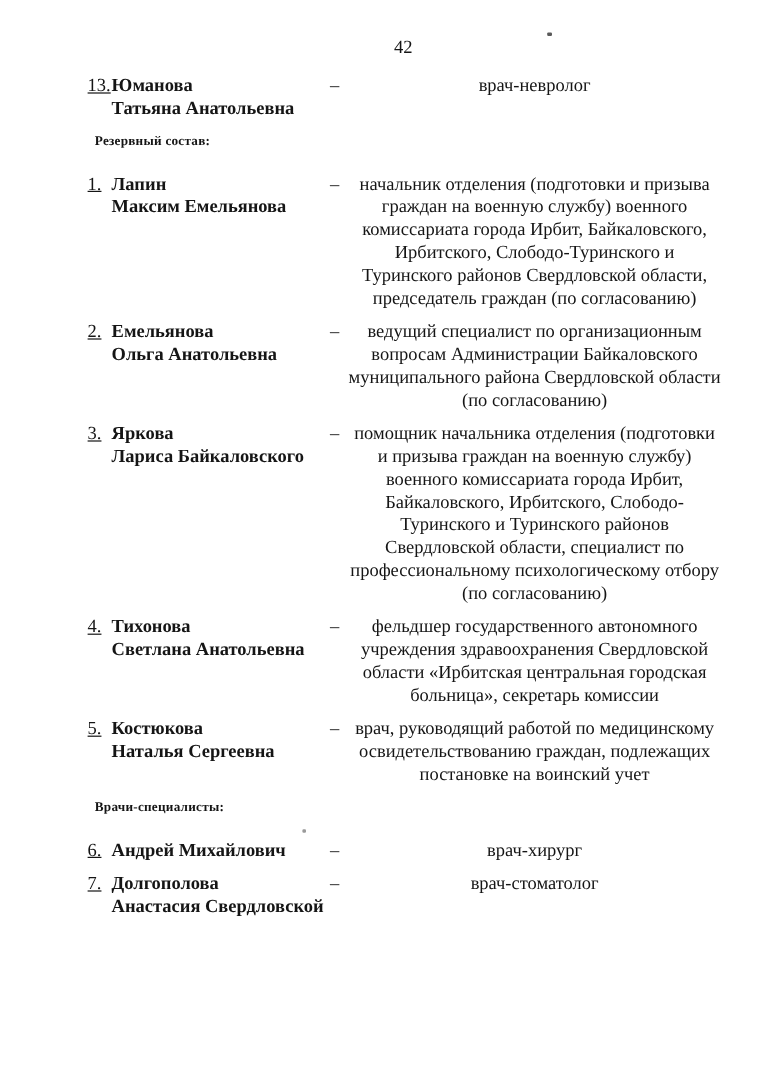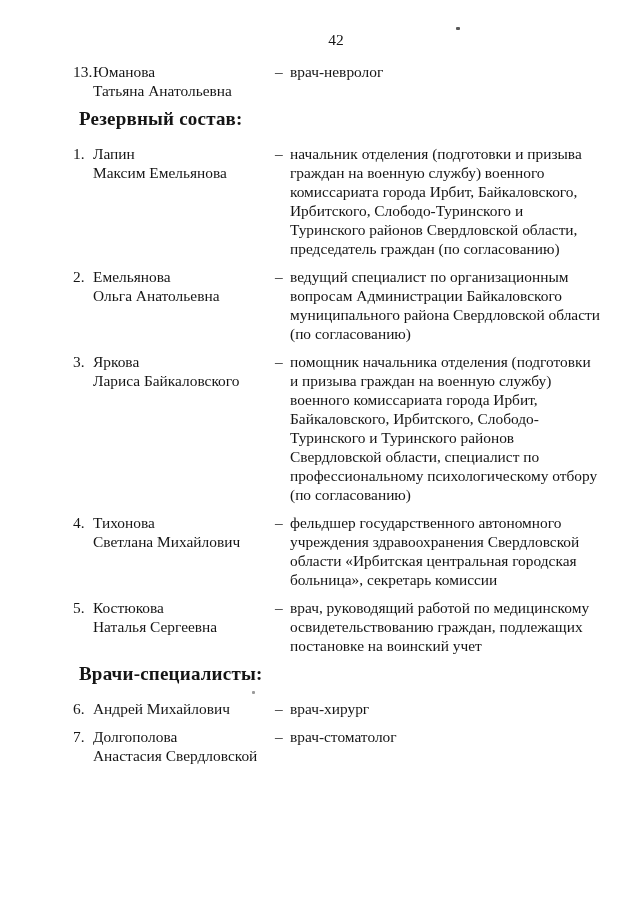--- a/index.html
+++ b/index.html
@@ -36,39 +36,42 @@
   .entry {
     display: flex;
     align-items: flex-start;
     margin: 0 0 9px 0;
   }
   .entry .num {
     flex: none;
     width: 20px;
     margin-left: -2px;
     white-space: nowrap;
+    text-decoration: underline;
   }
   .entry .name {
     flex: none;
     width: 182px;
   }
   .entry .name .nline {
     display: block;
+    font-weight: bold;
   }
   .entry .dash {
     flex: none;
     width: 15px;
   }
   .entry .role {
     flex: 1 1 auto;
     min-width: 0;
+    text-align: center;
   }
   .section-header {
     font-weight: bold;
-    font-size: 19px;
+    font-size: 11px;
     line-height: 19px;
     margin: 6px 0 16px 4px;
     letter-spacing: 0.2px;
   }
   .speck {
     position: absolute;
     border-radius: 1px;
   }
   .speck-1 {
     left: 456px;
@@ -125,21 +128,21 @@
       <span class="nline">Яркова</span>
       <span class="nline">Лариса Байкаловского</span>
     </span>
     <span class="dash">–</span>
     <span class="role">помощник начальника отделения (подготовки и призыва граждан на военную службу) военного комиссариата города Ирбит, Байкаловского, Ирбитского, Слободо-Туринского и Туринского районов Свердловской области, специалист по профессиональному психологическому отбору (по согласованию)</span>
   </div>
     <div class="entry">
     <span class="num">4.</span>
     <span class="name">
       <span class="nline">Тихонова</span>
-      <span class="nline">Светлана Михайлович</span>
+      <span class="nline">Светлана Анатольевна</span>
     </span>
     <span class="dash">–</span>
     <span class="role">фельдшер государственного автономного учреждения здравоохранения Свердловской области «Ирбитская центральная городская больница», секретарь комиссии</span>
   </div>
     <div class="entry">
     <span class="num">5.</span>
     <span class="name">
       <span class="nline">Костюкова</span>
       <span class="nline">Наталья Сергеевна</span>
     </span>

